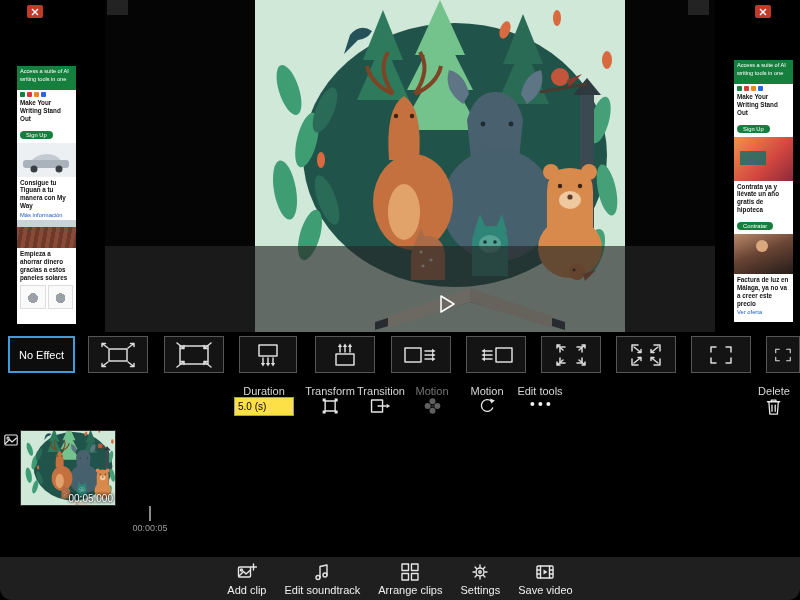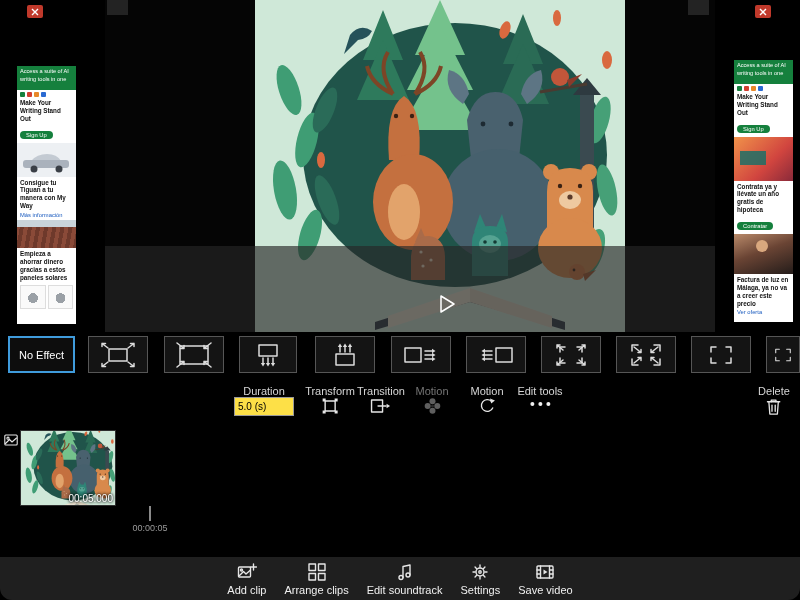--- a/index.html
+++ b/index.html
@@ -449,35 +449,35 @@
         <rect x="1.5" y="5" width="12" height="10" rx="1"></rect>
         <circle cx="4.5" cy="8" r="1"></circle>
         <path d="M2.5 13.5 L6.5 9.5 L9 12 L13 8.5"></path>
         <path d="M16.5 2 v6 M13.5 5 h6"></path>
       </svg>
       <span>Add clip</span>
     </div>
 
     <div class="bb-btn">
       <svg width="20" height="20" viewBox="0 0 20 20" class="icon-stroke">
+        <path d="M8 15.5 V4.5 l7 -1.5 v10"></path>
+        <circle cx="6" cy="15.5" r="2"></circle>
+        <circle cx="13" cy="13" r="2"></circle>
+      </svg>
+      <span>Edit soundtrack</span>
+    </div>
+
+    <div class="bb-btn">
+      <svg width="20" height="20" viewBox="0 0 20 20" class="icon-stroke">
         <rect x="2" y="2" width="6.5" height="6.5"></rect>
         <rect x="11.5" y="2" width="6.5" height="6.5"></rect>
         <rect x="2" y="11.5" width="6.5" height="6.5"></rect>
         <rect x="11.5" y="11.5" width="6.5" height="6.5"></rect>
       </svg>
       <span>Arrange clips</span>
-    </div>
-
-    <div class="bb-btn">
-      <svg width="20" height="20" viewBox="0 0 20 20" class="icon-stroke">
-        <path d="M8 15.5 V4.5 l7 -1.5 v10"></path>
-        <circle cx="6" cy="15.5" r="2"></circle>
-        <circle cx="13" cy="13" r="2"></circle>
-      </svg>
-      <span>Edit soundtrack</span>
     </div>
 
     <div class="bb-btn">
       <svg width="20" height="20" viewBox="0 0 20 20" class="icon-stroke">
         <circle cx="10" cy="10" r="4"></circle>
         <circle cx="10" cy="10" r="1.2"></circle>
         <path d="M10 3 v2.2 M10 14.8 V17 M3 10 h2.2 M14.8 10 H17 M5.05 5.05 l1.6 1.6 M13.35 13.35 l1.6 1.6 M14.95 5.05 l-1.6 1.6 M6.65 13.35 l-1.6 1.6"></path>
       </svg>
       <span>Settings</span>
     </div>

